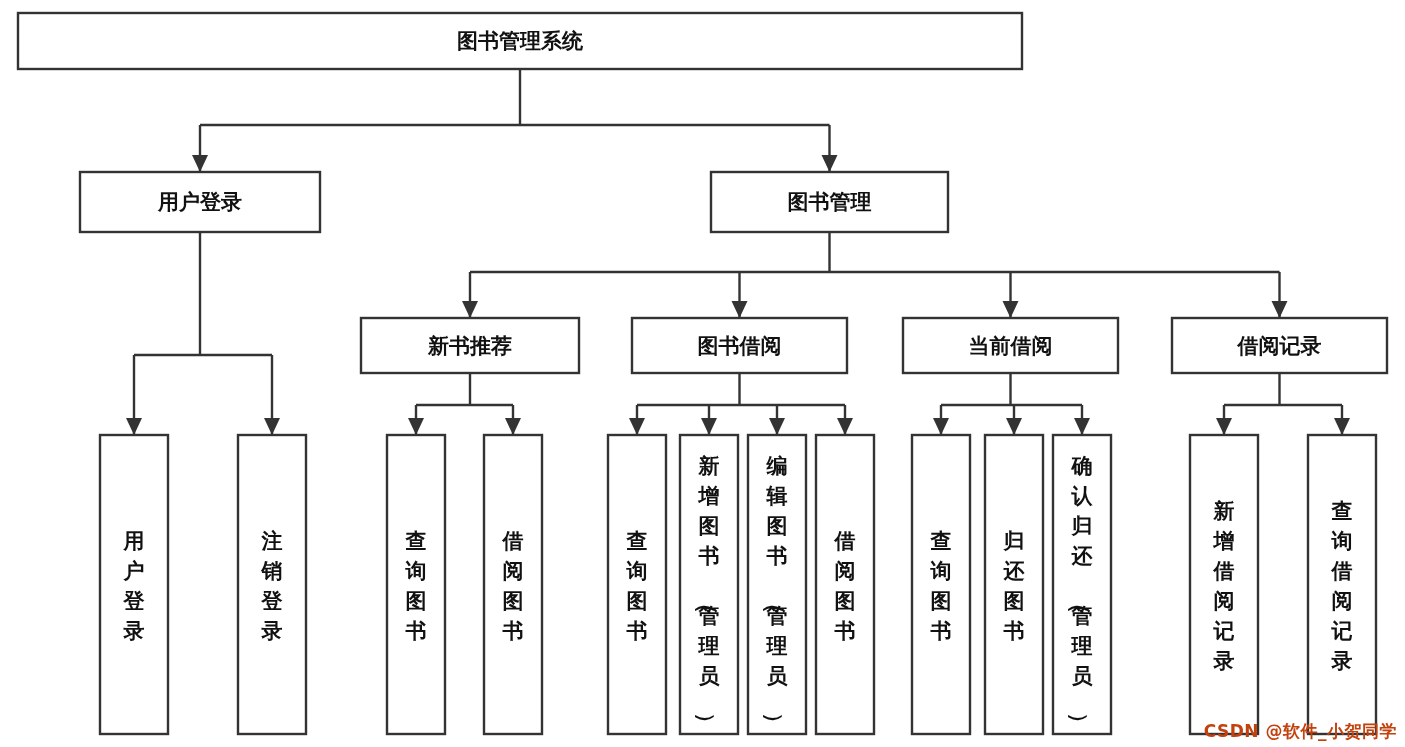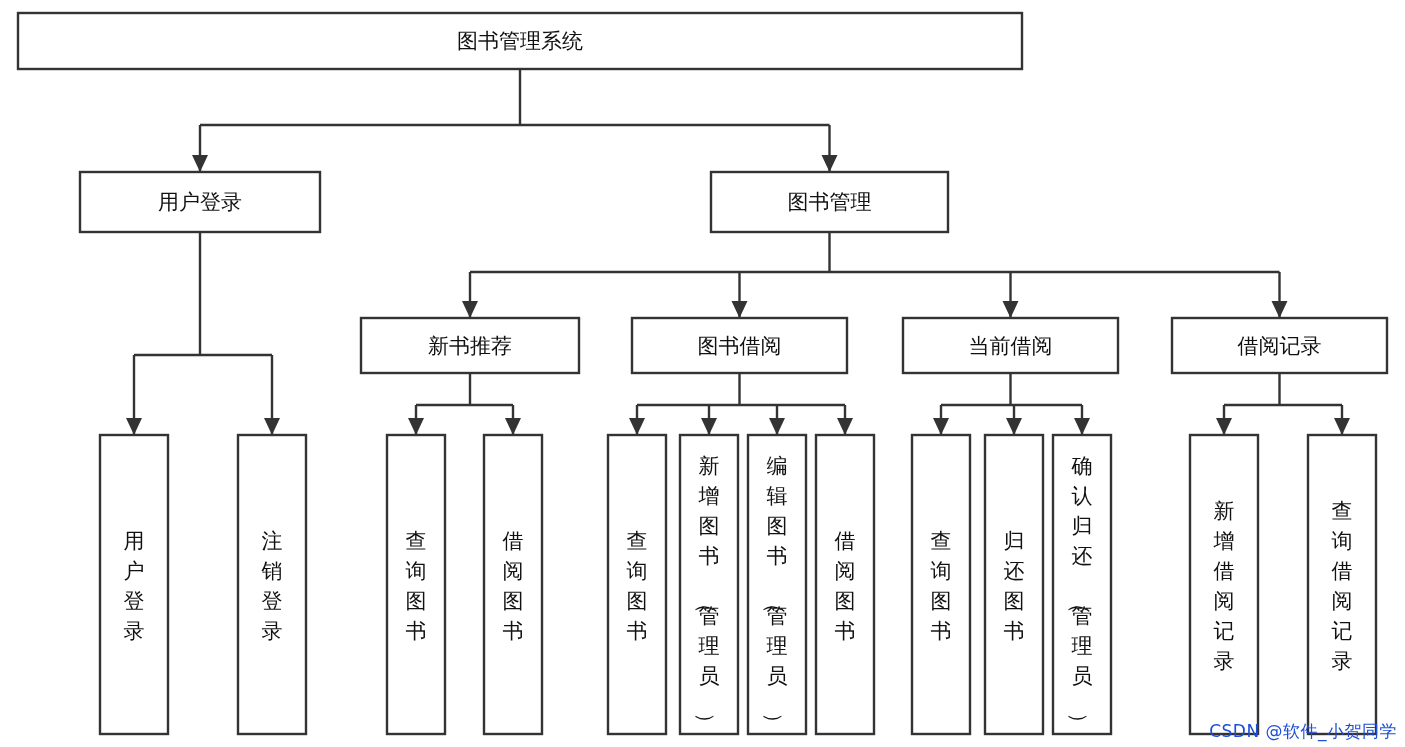--- a/index.html
+++ b/index.html
@@ -11,20 +11,21 @@
     width: 1405px;
     height: 747px;
     overflow: hidden;
     font-family: "DejaVu Sans", "Liberation Sans", sans-serif;
   }
   #diagram-root {
     position: relative;
     width: 1405px;
     height: 747px;
     background: #ffffff;
+    font-weight: bold;
   }
   svg#tree-svg {
     position: absolute;
     left: 0;
     top: 0;
     width: 1405px;
     height: 747px;
     display: block;
   }
   .node-box {
@@ -54,21 +55,21 @@
     font-size: 21px;
     fill: #111111;
     text-anchor: middle;
   }
   .watermark-text {
     position: absolute;
     right: 8px;
     bottom: 4px;
     font-family: "DejaVu Sans", "Liberation Sans", sans-serif;
     font-size: 17px;
-    color: #1d4ed8;
+    color: #c2410c;
     white-space: nowrap;
     letter-spacing: 0.5px;
     pointer-events: none;
     text-align: center;
   }
 </style>
 </head>
 <body>
 
 <div id="diagram-root">

